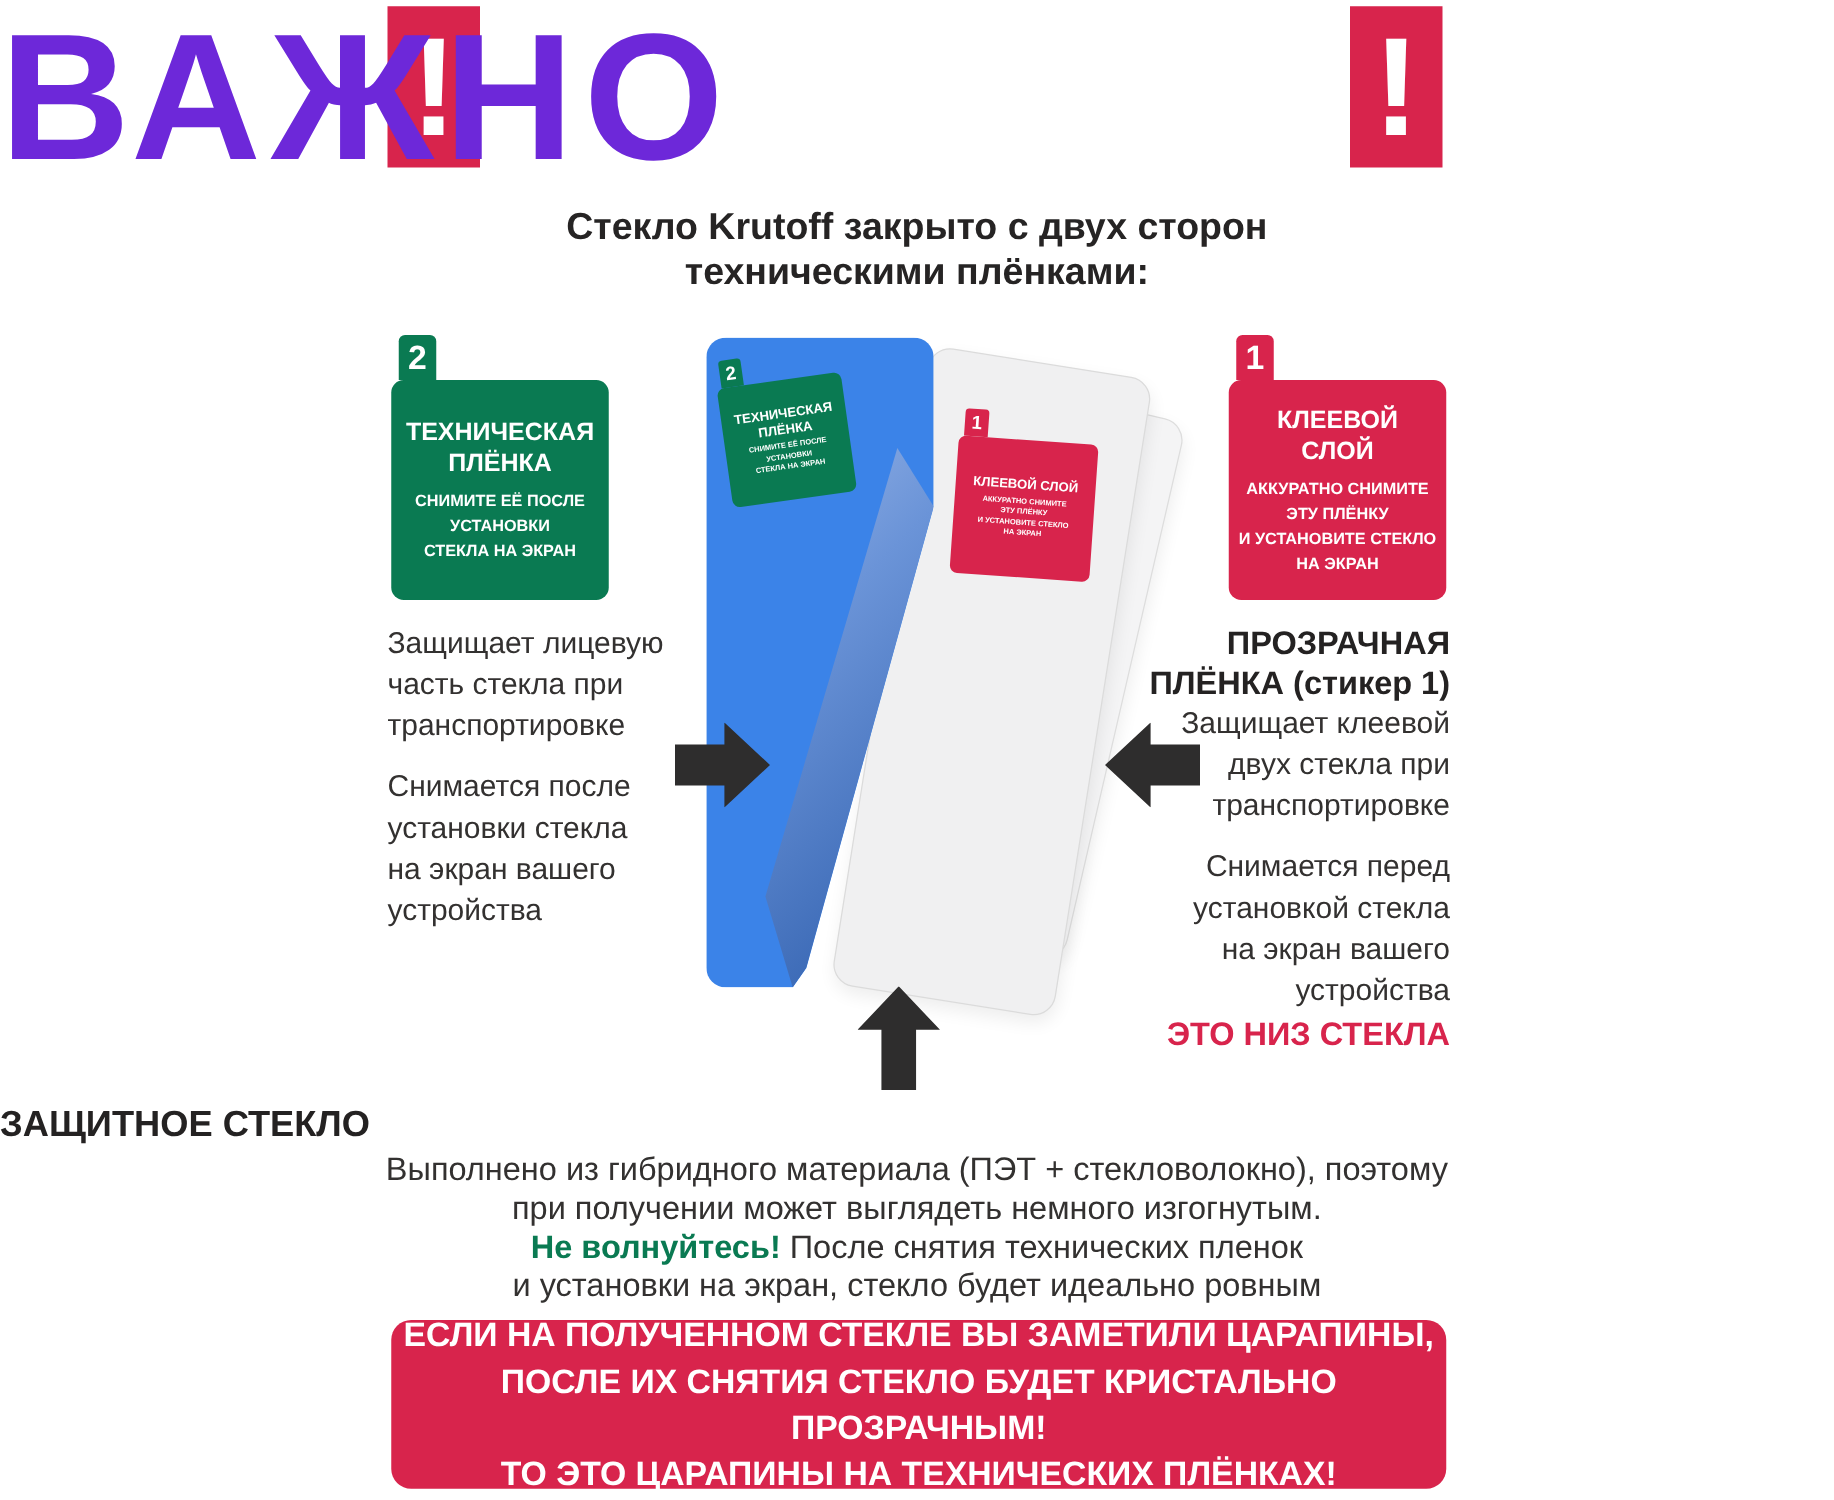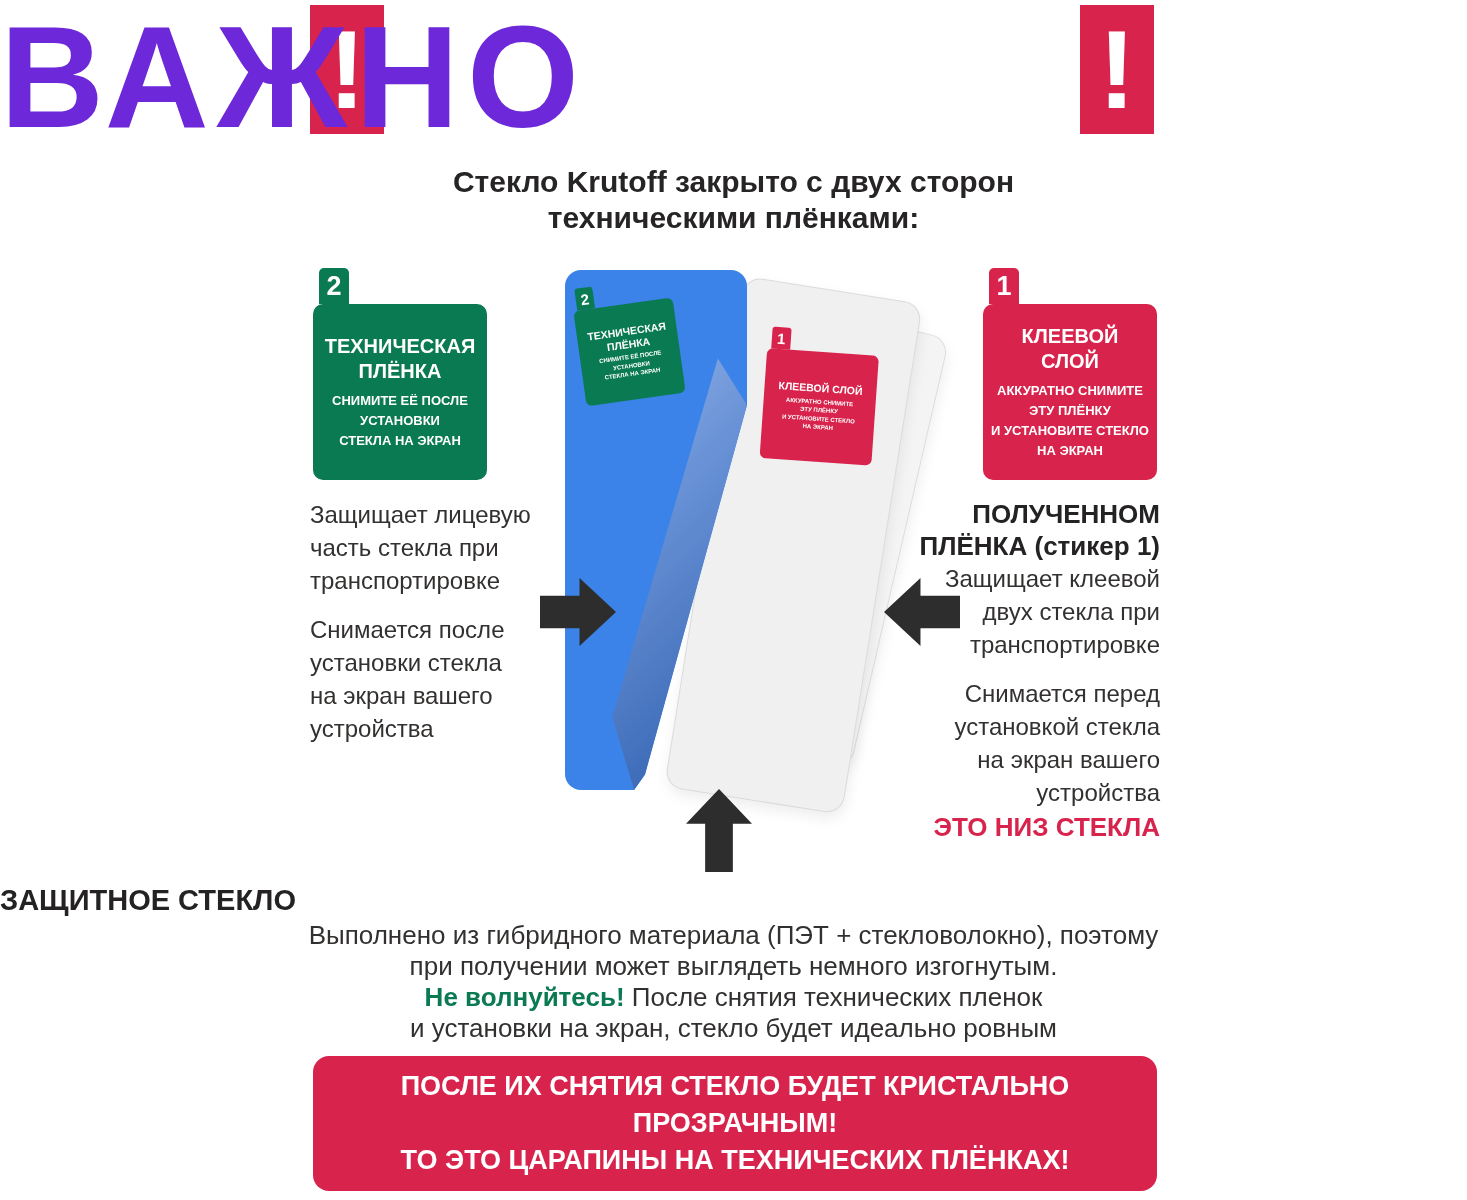--- a/index.html
+++ b/index.html
@@ -183,21 +183,21 @@
     <div>часть стекла при</div>
     <div>транспортировке</div>
     <div class="spacer"></div>
     <div>Снимается после</div>
     <div>установки стекла</div>
     <div>на экран вашего</div>
     <div>устройства</div>
   </div>
 
   <div class="col col-right">
-    <div class="h">ПОЛУЧЕННОМ</div>
+    <div class="h">ПРОЗРАЧНАЯ</div>
     <div class="h">ПЛЁНКА (стикер 1)</div>
     <div>Защищает клеевой</div>
     <div>двух стекла при</div>
     <div>транспортировке</div>
     <div class="spacer"></div>
     <div>Снимается перед</div>
     <div>установкой стекла</div>
     <div>на экран вашего</div>
     <div>устройства</div>
     <div class="hl hl-red">ЭТО НИЗ СТЕКЛА</div>
@@ -205,17 +205,18 @@
 
   <div class="glass-heading">ЗАЩИТНОЕ СТЕКЛО</div>
   <div class="glass-para">
     <div>Выполнено из гибридного материала (ПЭТ + стекловолокно), поэтому</div>
     <div>при получении может выглядеть немного изгогнутым.</div>
     <div><span class="g">Не волнуйтесь!</span><span> После снятия технических пленок</span></div>
     <div>и установки на экран, стекло будет идеально ровным</div>
   </div>
 
   <div class="banner">
+    <div>ЕСЛИ НА ПОЛУЧЕННОМ СТЕКЛЕ ВЫ ЗАМЕТИЛИ ЦАРАПИНЫ,</div>
     <div>ПОСЛЕ ИХ СНЯТИЯ СТЕКЛО БУДЕТ КРИСТАЛЬНО ПРОЗРАЧНЫМ!</div>
     <div>ТО ЭТО ЦАРАПИНЫ НА ТЕХНИЧЕСКИХ ПЛЁНКАХ!</div>
   </div>
 
 </div>
 
 </body></html>

